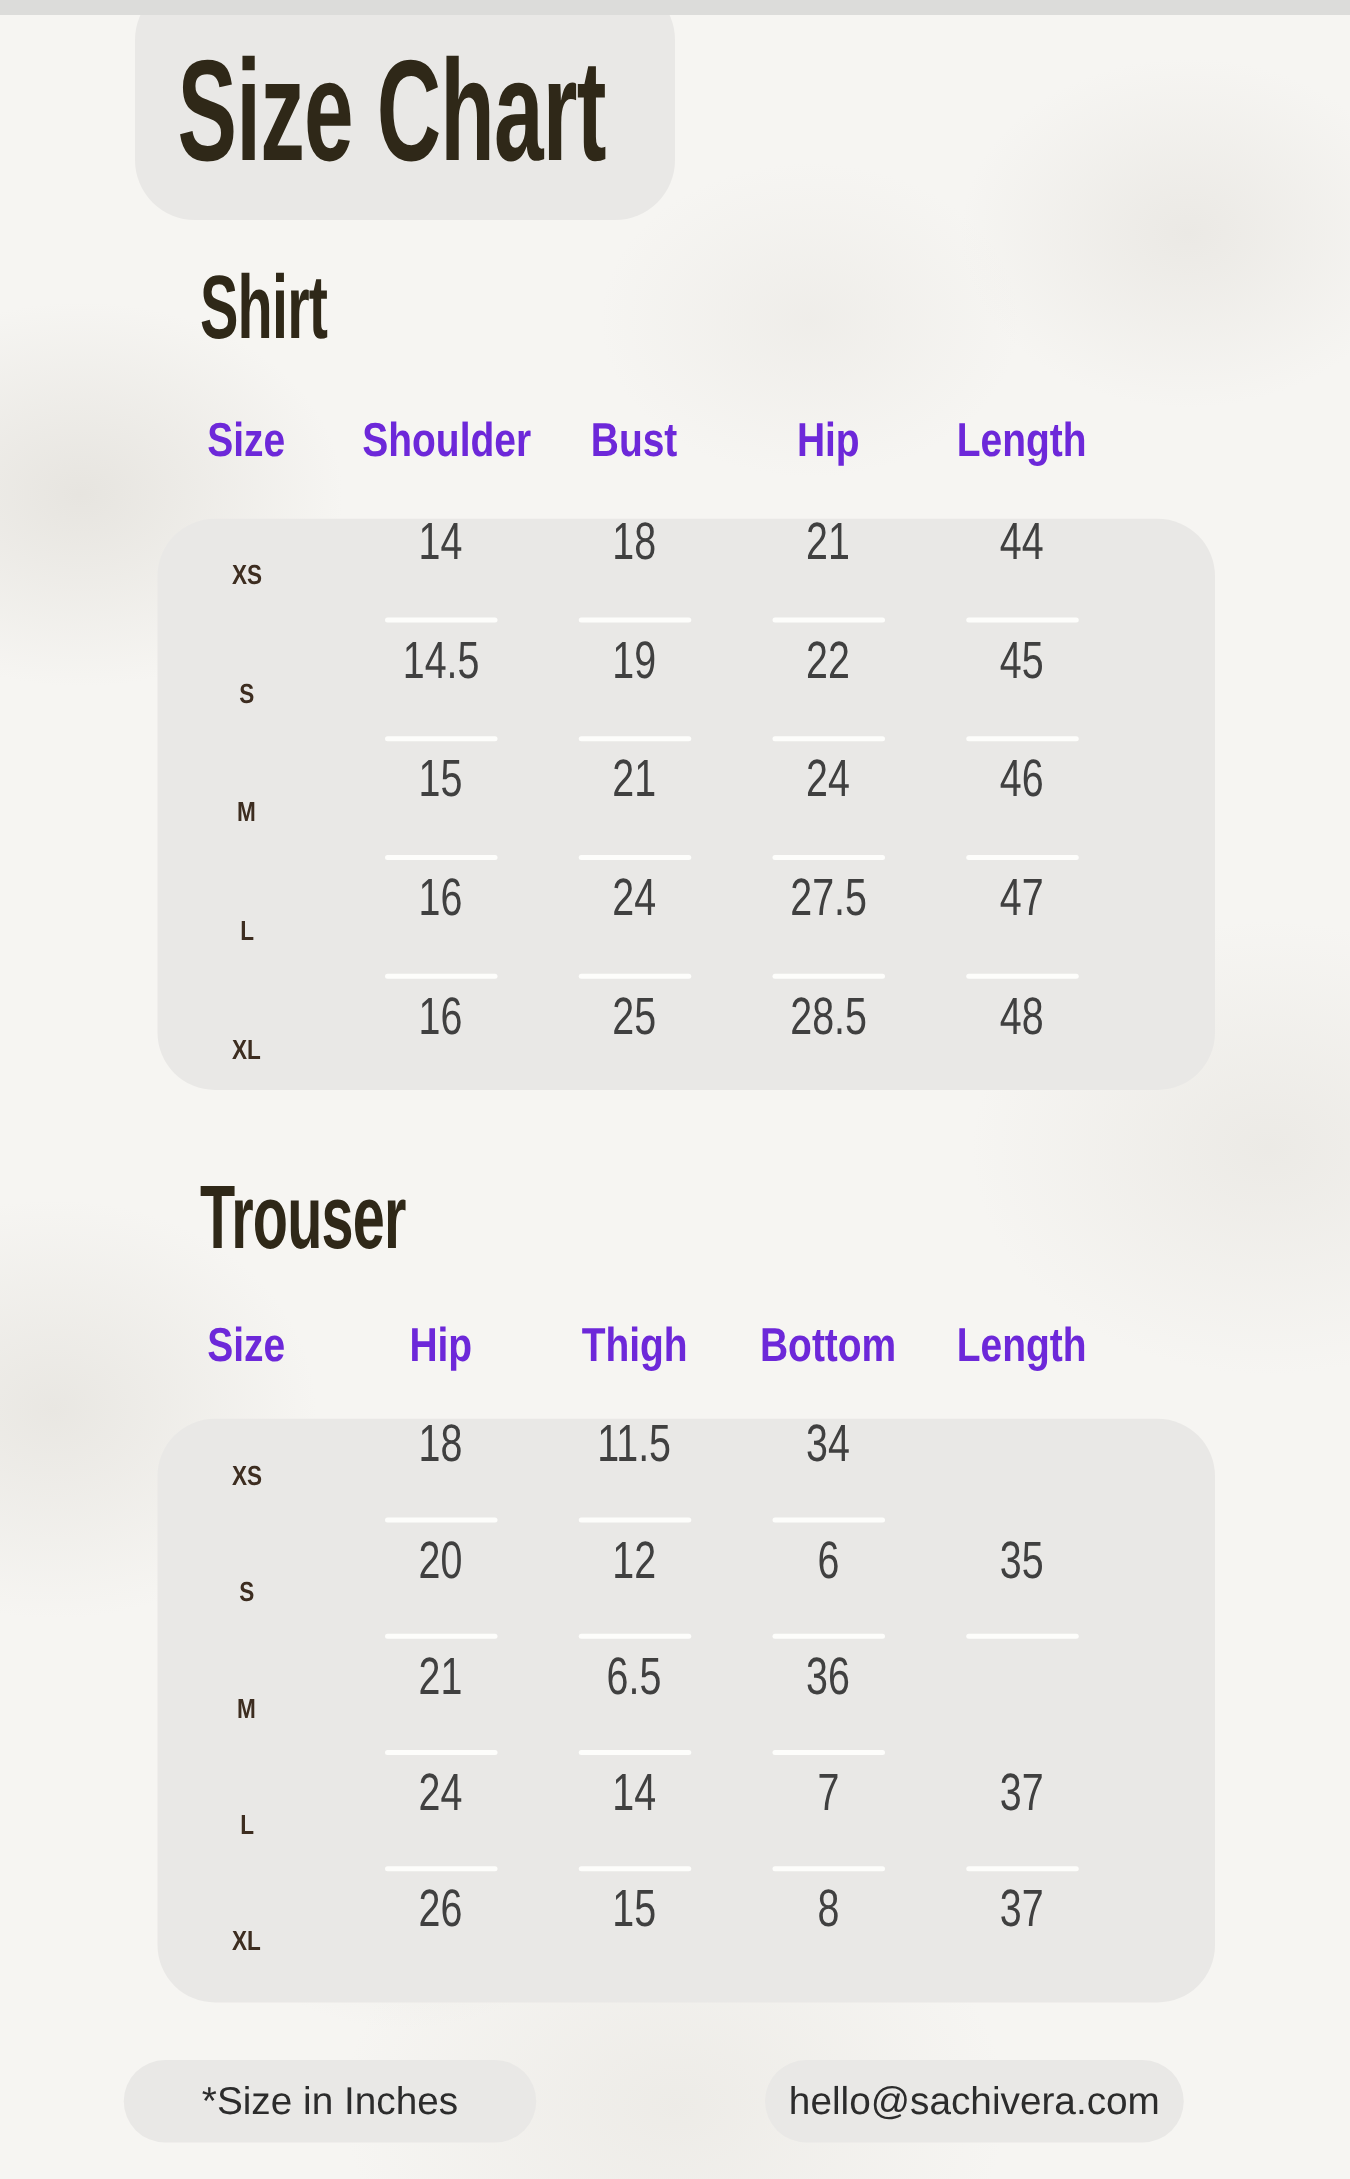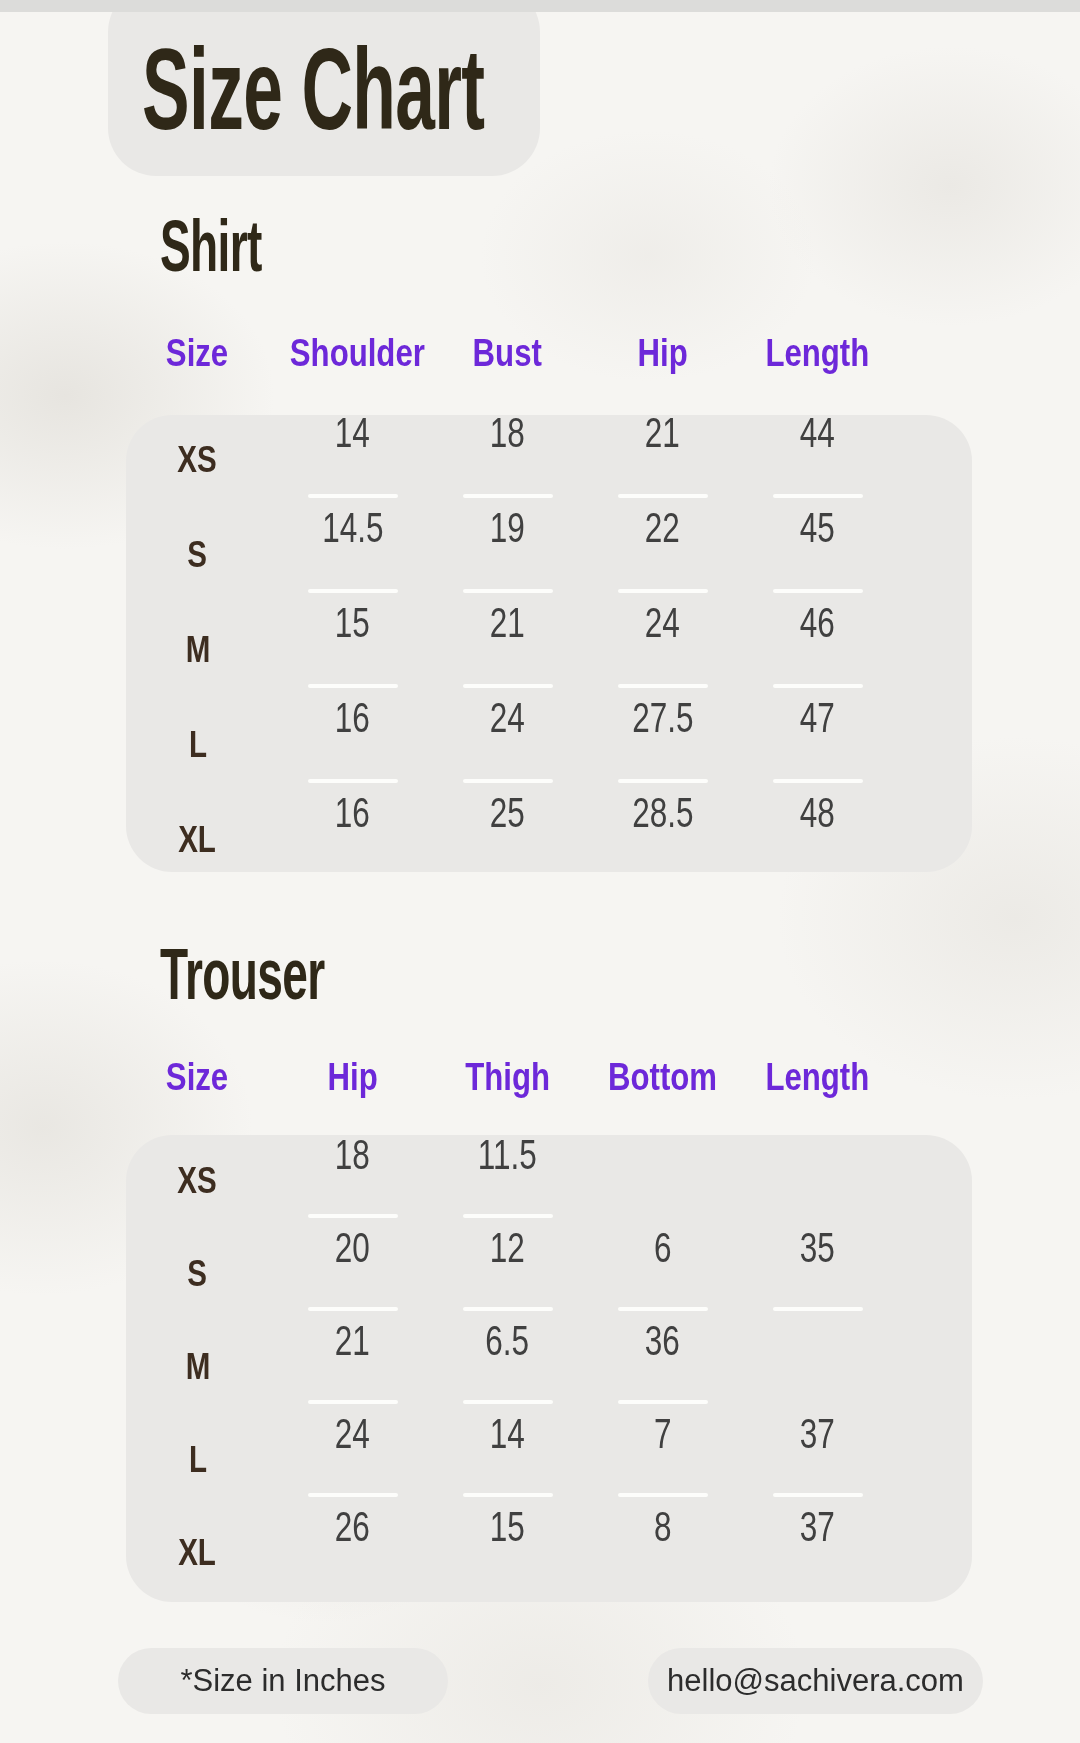--- a/index.html
+++ b/index.html
@@ -55,41 +55,41 @@
     color:#6d28d9;
   }
   .hcell .cnd{transform:scaleX(.82);}
 
   .panel{
     position:absolute;left:126px;width:846px;border-radius:46px;
   }
   .row{height:95px;}
   .row-t{height:93px;}
   .lcell{
-    text-align:center;font-weight:bold;font-size:36px;line-height:1;color:#3d2d20;
+    text-align:center;font-weight:bold;font-size:22px;line-height:1;color:#3d2d20;
   }
   .lcell .cnd{transform:scaleX(.82);}
   .vcell{
     position:relative;text-align:center;font-weight:400;font-size:42px;line-height:1;
     color:#404040;height:100%;
     display:flex;align-items:flex-start;justify-content:center;
   }
   .vcell .cnd{transform:scaleX(.75);}
   .u{
     position:absolute;left:50%;bottom:9px;transform:translateX(-50%);
     width:90px;height:4px;background:#fdfdfb;border-radius:2px;
   }
 
   .pill{
     position:absolute;top:1636px;height:66px;border-radius:33px;
     display:flex;align-items:center;justify-content:center;
     font-size:31px;color:#2c2c2c;
   }
-  .pill-note{left:118px;width:330px;justify-content:center;}
-  .pill-mail{left:648px;width:335px;}
+  .pill-note{left:99px;width:330px;justify-content:center;}
+  .pill-mail{left:612px;width:335px;}
 </style>
 </head>
 <body>
 
 <div class="page">
 
   <div class="title-card panelbg"></div>
   <h1 class="disp page-title">Size Chart</h1>
 
   <h2 class="disp sec-title" style="left:160px;top:198px;">Shirt</h2>
@@ -215,20 +215,24 @@
   <div class="cols row-t" style="top:1122px;">
     <div class="lcell"><span class="cnd">XS</span></div>
     <div class="vcell">
         <span class="cnd">18</span>
         <i class="u"></i>
       </div>
     <div class="vcell">
         <span class="cnd">11.5</span>
         <i class="u"></i>
       </div>
+    <div class="vcell">
+        <span class="cnd">34</span>
+        <i class="u"></i>
+      </div>
   </div>
 
   <div class="cols row-t" style="top:1215px;">
     <div class="lcell"><span class="cnd">S</span></div>
     <div class="vcell">
         <span class="cnd">20</span>
         <i class="u"></i>
       </div>
     <div class="vcell">
         <span class="cnd">12</span>

